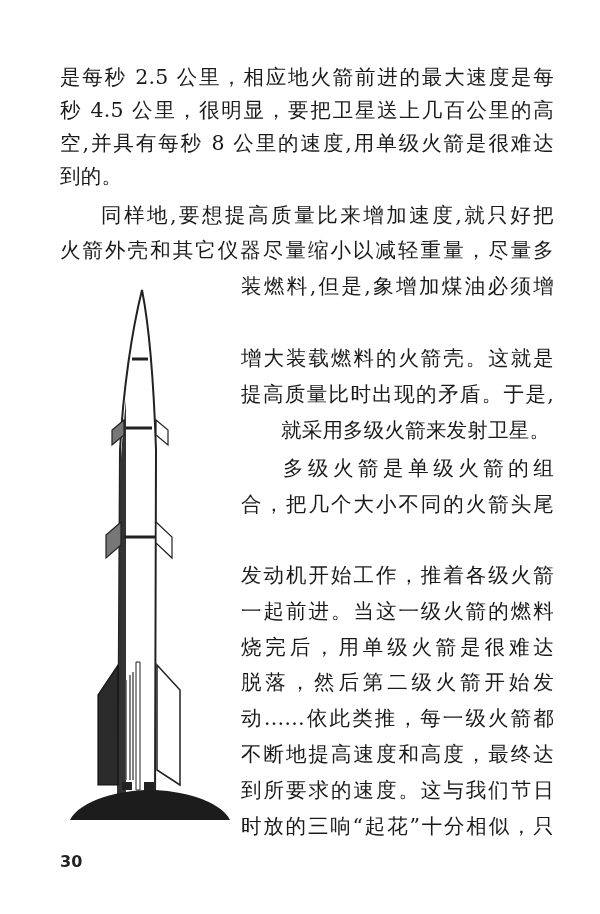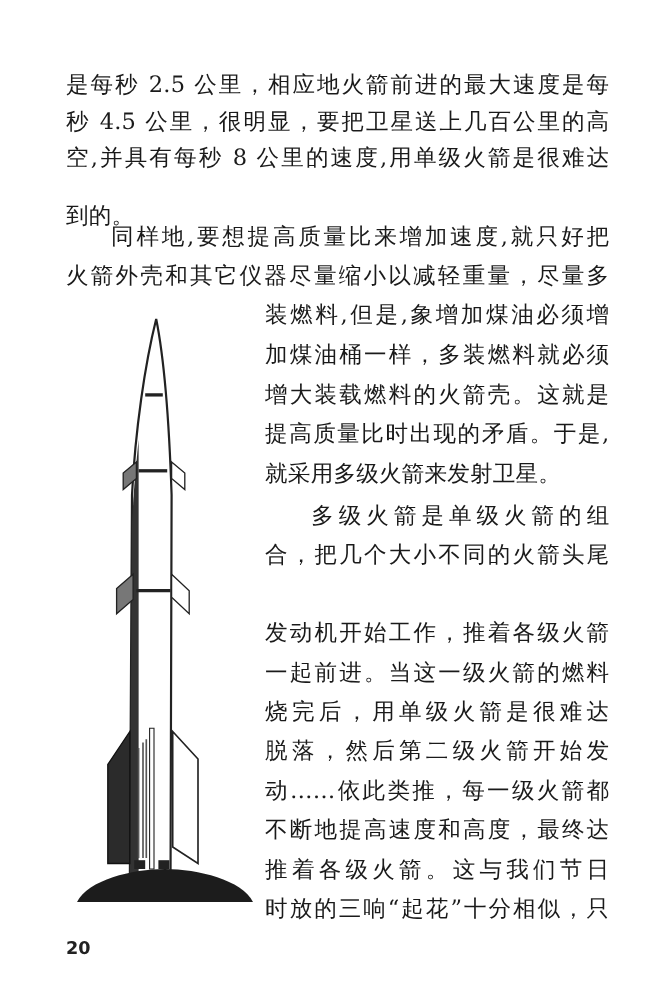--- a/index.html
+++ b/index.html
@@ -6,21 +6,21 @@
   body {
     width: 600px; height: 914px; background: #ffffff; position: relative; overflow: hidden;
     font-family: "DejaVu Serif", "Liberation Serif", serif; color: #1a1a1a;
   }
   .page { position: absolute; left: 0; top: 0; width: 600px; height: 914px; }
   .line {
     position: absolute; font-size: 20.5px; line-height: 33px; white-space: nowrap;
     letter-spacing: 0.2px;
   }
   .full { left: 60px; width: 494px; text-align-last: justify; text-align: justify; }
-  .full.last { text-align-last: left; margin-top: 20px; }
+  .full.last { text-align-last: left; }
   .indent { left: 101px; width: 453px; }
   .narrow { left: 241px; width: 313px; text-align: justify; text-align-last: justify; }
   .narrow-indent { left: 283px; width: 271px; text-align: justify; text-align-last: justify; }
   .page-number {
     position: absolute; left: 60px; top: 852px; font-family: "DejaVu Sans", sans-serif;
     font-weight: bold; font-size: 16px; color: #222;
   }
   .rocket { position: absolute; left: 60px; top: 280px; width: 180px; height: 550px; }
 </style>
 </head>
@@ -29,34 +29,33 @@
 <div class="page">
 
   <div class="line full" style="top:61px">是每秒 2.5 公里，相应地火箭前进的最大速度是每</div>
   <div class="line full" style="top:94px">秒 4.5 公里，很明显，要把卫星送上几百公里的高</div>
   <div class="line full" style="top:127px">空,并具有每秒 8 公里的速度,用单级火箭是很难达</div>
   <div class="line full last" style="top:160px">到的。</div>
 
   <div class="line indent" style="top:199px; text-align:justify; text-align-last:justify;">同样地,要想提高质量比来增加速度,就只好把</div>
   <div class="line narrow" style="top:270px">装燃料,但是,象增加煤油必须增</div>
   <div class="line full" style="top:234px">火箭外壳和其它仪器尽量缩小以减轻重量，尽量多</div>
-  <div class="line narrow" style="top:306px">加煤油桶一样，多装燃料就必须</div>
   <div class="line narrow" style="top:342px">增大装载燃料的火箭壳。这就是</div>
   <div class="line narrow" style="top:378px">提高质量比时出现的矛盾。于是,</div>
-  <div class="line narrow" style="top:414px; text-align-last:left;">就采用多级火箭来发射卫星。</div>
+  <div class="line narrow" style="top:414px; text-align-last:left;margin-left:40px;">就采用多级火箭来发射卫星。</div>
 
   <div class="line narrow-indent" style="top:452px">多级火箭是单级火箭的组</div>
   <div class="line narrow" style="top:488px">合，把几个大小不同的火箭头尾</div>
   <div class="line narrow" style="top:559px">发动机开始工作，推着各级火箭</div>
   <div class="line narrow" style="top:595px">一起前进。当这一级火箭的燃料</div>
   <div class="line narrow" style="top:631px">烧完后，用单级火箭是很难达</div>
   <div class="line narrow" style="top:666px">脱落，然后第二级火箭开始发</div>
   <div class="line narrow" style="top:702px">动……依此类推，每一级火箭都</div>
   <div class="line narrow" style="top:738px">不断地提高速度和高度，最终达</div>
-  <div class="line narrow" style="top:774px">推着各级火箭。这与我们节日</div>
+  <div class="line narrow" style="top:774px">到所要求的速度。这与我们节日</div>
   <div class="line narrow" style="top:810px">时放的三响“起花”十分相似，只</div>
 
   <svg class="rocket" viewBox="0 0 180 550" xmlns="http://www.w3.org/2000/svg">
 
     <path d="M82 10 C72 50 63 110 60 170 L58 530 L95 530 L96 170 C94 110 90 50 82 10 Z" fill="#fff" stroke="#222" stroke-width="2"></path>
 
     <path d="M66 120 C63 150 61 170 60 200 L58 530 L66 530 Z" fill="#333"></path>
 
     <path d="M72 79 L88 79" stroke="#222" stroke-width="3"></path>
     <path d="M66 148 L92 148" stroke="#222" stroke-width="3"></path>
@@ -74,14 +73,14 @@
     <path d="M76 382 L80 382 L80 510 L76 510 Z" fill="#fff" stroke="#222" stroke-width="1"></path>
 
     <path d="M66 400 L66 500 M70 395 L70 500 M73 392 L73 500" stroke="#555" stroke-width="1.5"></path>
 
     <rect x="62" y="502" width="10" height="8" fill="#222"></rect>
     <rect x="84" y="502" width="10" height="8" fill="#222"></rect>
 
     <path d="M10 540 C20 520 60 510 90 510 C120 510 160 520 170 540 Z" fill="#1c1c1c"></path>
   </svg>
 
-  <div class="page-number">20</div>
+  <div class="page-number">30</div>
 </div>
 
 </body></html>

